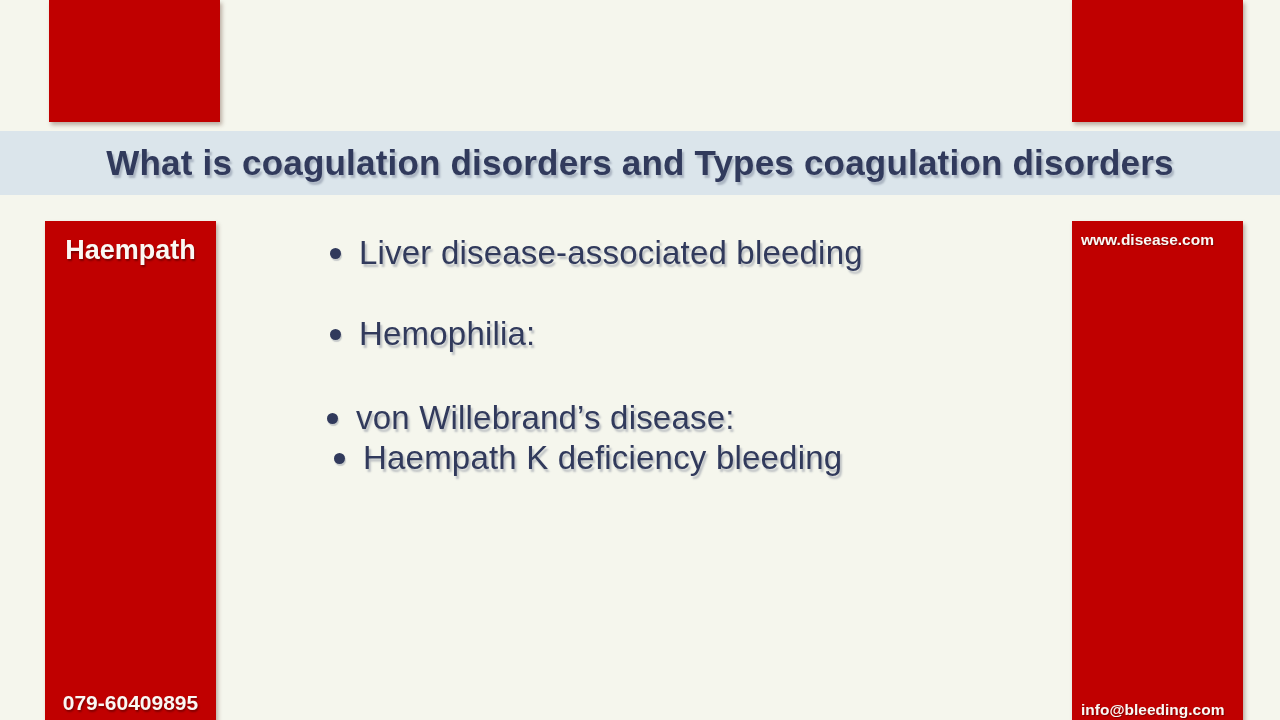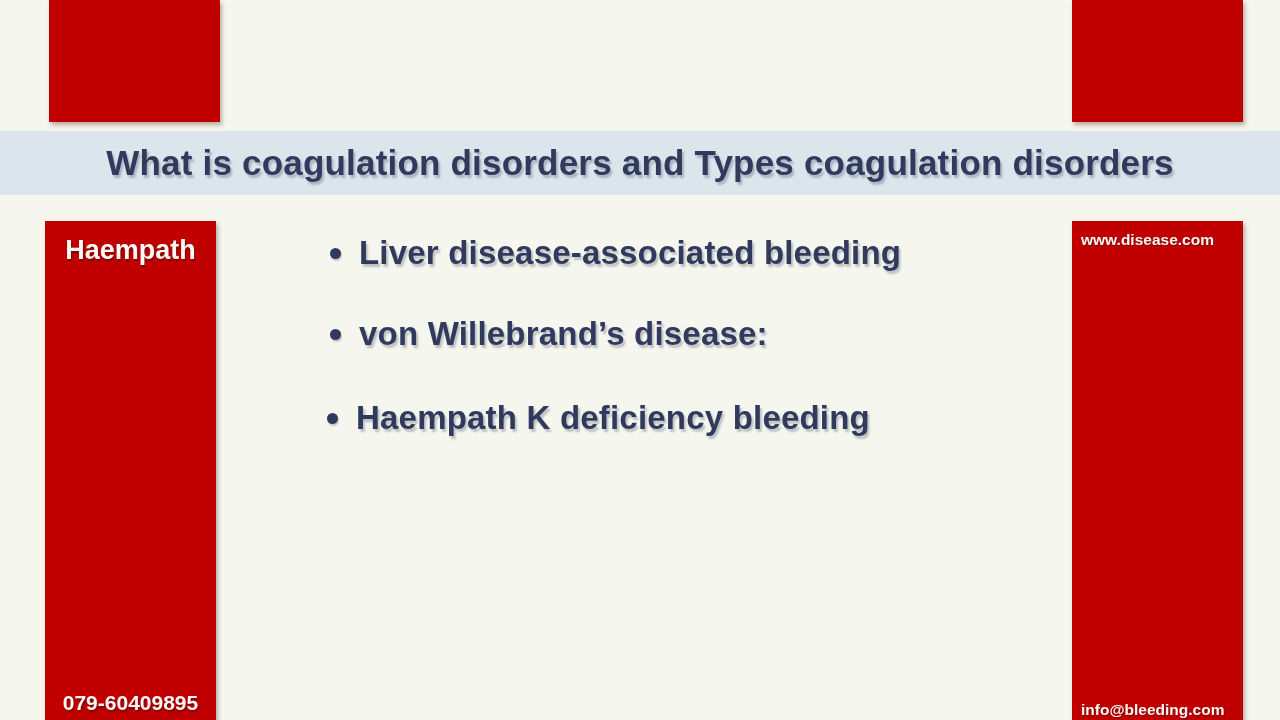--- a/index.html
+++ b/index.html
@@ -113,21 +113,21 @@
     left: 330px;
     top: 233px;
     list-style: none;
   }
   .bullet-item {
     display: flex;
     align-items: center;
     height: 40px;
     color: var(--text-navy, #313a5c);
     font-size: 33px;
-    font-weight: bold;
+    font-weight: normal;
     letter-spacing: 0.2px;
     text-shadow: 2px 3px 2px rgba(60, 70, 100, 0.30);
     white-space: nowrap;
   }
   .bullet-item:nth-child(1) { margin-bottom: 41px; }
   .bullet-item:nth-child(2) { margin-bottom: 44px; }
   .bullet-item:nth-child(3) { margin-left: -3px; }
   .bullet-item:nth-child(4) { margin-left: 4px; }
   .bullet-dot {
     width: 11px;
@@ -162,20 +162,24 @@
     <div class="email-address">info@bleeding.com</div>
   </div>
 
   <ul class="bullet-list">
     <li class="bullet-item">
       <span class="bullet-dot"></span>
       <span>Liver disease-associated bleeding</span>
     </li>
     <li class="bullet-item">
       <span class="bullet-dot"></span>
+      <span>Hemophilia:</span>
+    </li>
+    <li class="bullet-item">
+      <span class="bullet-dot"></span>
       <span>von Willebrand’s disease:</span>
     </li>
     <li class="bullet-item">
       <span class="bullet-dot"></span>
       <span>Haempath K deficiency bleeding</span>
     </li>
   </ul>
 
 </div>
 

